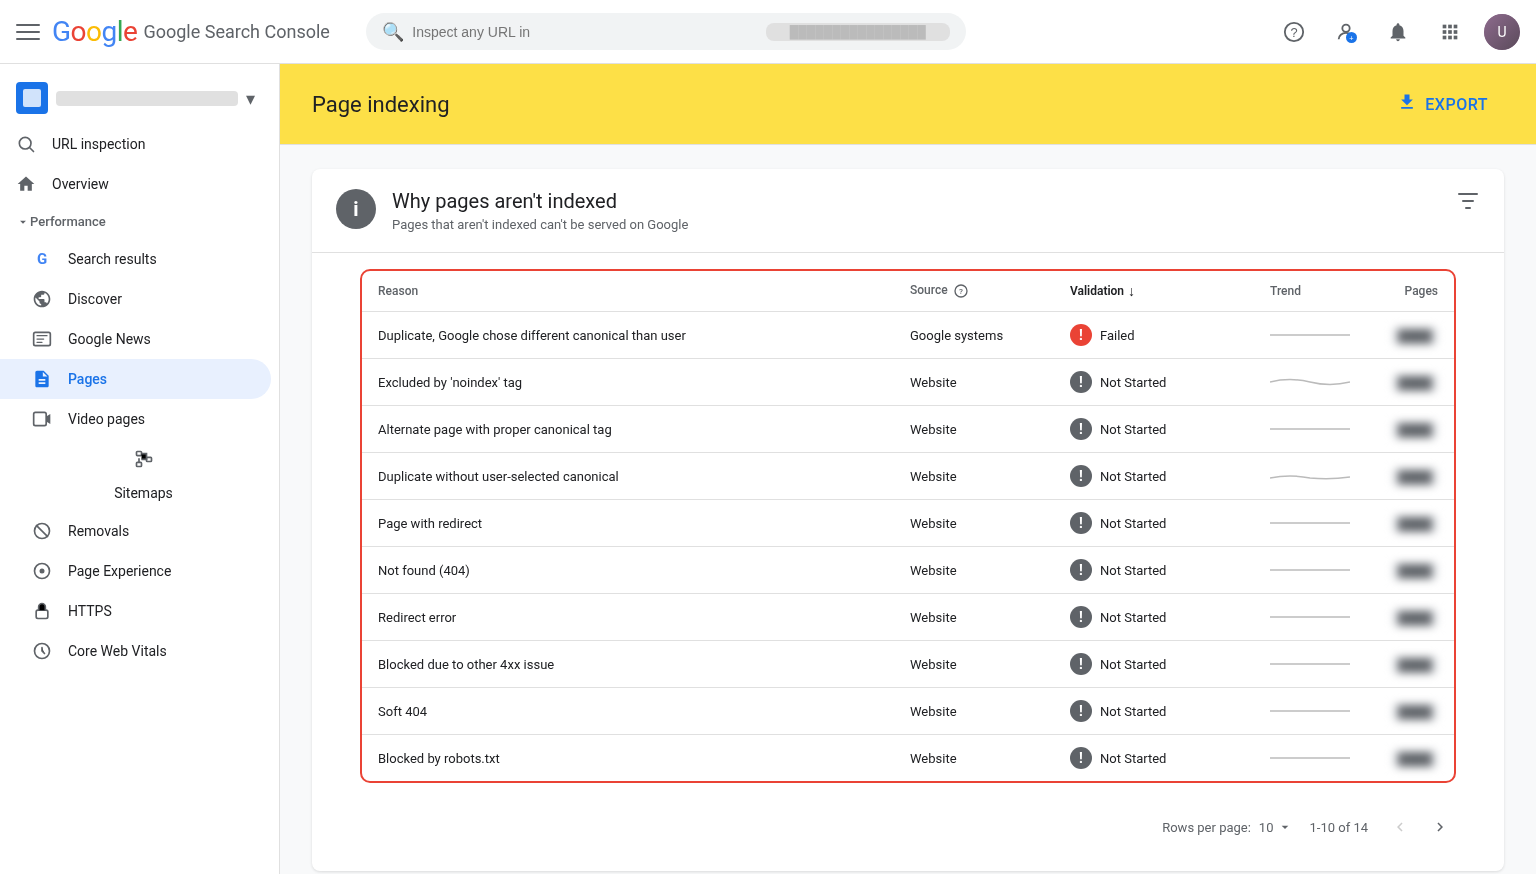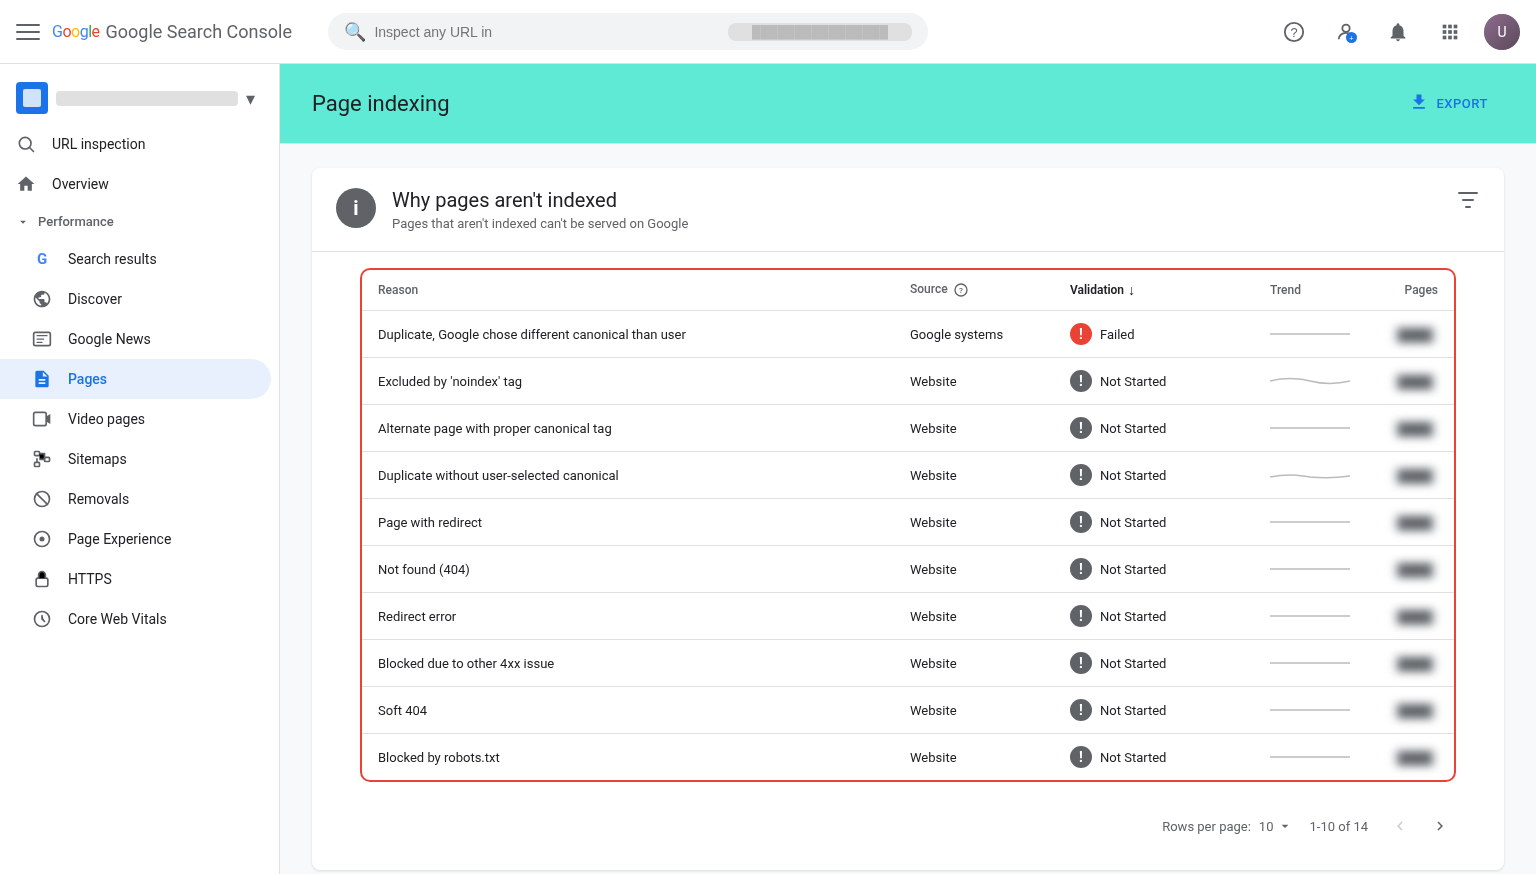--- a/index.html
+++ b/index.html
@@ -3,21 +3,21 @@
   <meta charset="utf-8">
   <style>
     * { box-sizing: border-box; margin: 0; padding: 0; }
     body { font-family: 'Google Sans', Roboto, Arial, sans-serif; font-size: 14px; color: #202124; background: #fff; display: flex; flex-direction: column; height: 874px; overflow: hidden; }
 
     
     .topbar { display: flex; align-items: center; height: 64px; padding: 0 16px; border-bottom: 1px solid #e0e0e0; gap: 12px; flex-shrink: 0; }
     .hamburger { cursor: pointer; display: flex; flex-direction: column; gap: 5px; width: 24px; }
     .hamburger span { display: block; width: 24px; height: 2px; background: #5f6368; border-radius: 1px; }
     .logo { display: flex; align-items: center; gap: 6px; text-decoration: none; }
-    .logo-google { font-size: 16px; font-weight: 400; letter-spacing: -0.5px; }
+    .logo-google { font-size: 28px; font-weight: 400; letter-spacing: -0.5px; }
     .logo-google .g-blue { color: #4285F4; }
     .logo-google .g-red { color: #EA4335; }
     .logo-google .g-yellow { color: #FBBC05; }
     .logo-google .g-green { color: #34A853; }
     .logo-sc { font-size: 18px; color: #5f6368; font-weight: 400; white-space: nowrap; }
     .search-bar { flex: 1; max-width: 600px; margin: 0 24px; background: #f1f3f4; border-radius: 24px; display: flex; align-items: center; padding: 8px 16px; gap: 8px; }
     .search-bar-icon { color: #5f6368; font-size: 18px; }
     .search-bar input { border: none; background: transparent; outline: none; width: 100%; font-size: 14px; color: #202124; }
     .topbar-right { margin-left: auto; display: flex; align-items: center; gap: 16px; }
     .topbar-icon { width: 36px; height: 36px; display: flex; align-items: center; justify-content: center; border-radius: 50%; cursor: pointer; color: #5f6368; font-size: 20px; }
@@ -31,27 +31,27 @@
     .sidebar-dropdown { display: flex; align-items: center; gap: 8px; padding: 10px 16px; cursor: pointer; border-radius: 0 24px 24px 0; margin-right: 8px; }
     .property-icon { width: 32px; height: 32px; background: #1a73e8; border-radius: 4px; display: flex; align-items: center; justify-content: center; }
     .property-icon-inner { width: 18px; height: 18px; background: white; opacity: 0.8; border-radius: 2px; }
     .property-name { font-size: 13px; color: #202124; flex: 1; overflow: hidden; text-overflow: ellipsis; white-space: nowrap; }
     .chevron-down { font-size: 18px; color: #5f6368; }
 
     .sidebar-item { display: flex; align-items: center; gap: 16px; padding: 10px 16px; cursor: pointer; border-radius: 0 24px 24px 0; margin-right: 8px; color: #202124; font-size: 14px; }
     .sidebar-item.active { background: #e8f0fe; color: #1a73e8; font-weight: 500; }
     .sidebar-item .icon { width: 20px; height: 20px; display: flex; align-items: center; justify-content: center; flex-shrink: 0; font-size: 18px; color: #5f6368; }
     .sidebar-item.active .icon { color: #1a73e8; }
-    .section-header { display: flex; align-items: center; gap: 8px; padding: 10px 16px; cursor: pointer; font-size: 13px; color: #5f6368; font-weight: 500; margin-right: 8px; }
+    .section-header { display: flex; align-items: center; gap: 0; padding: 10px 16px; cursor: pointer; font-size: 13px; color: #5f6368; font-weight: 500; margin-right: 8px; }
 
     
     .main { flex: 1; overflow-y: auto; background: #f8f9fa; }
-    .main-header { background: #5eead4; padding: 20px 32px; display: flex; align-items: center; justify-content: space-between; border-bottom: 1px solid #e0e0e0; }
+    .main-header { background: #fde047; padding: 20px 32px; display: flex; align-items: center; justify-content: space-between; border-bottom: 1px solid #e0e0e0; }
     .page-title { font-size: 22px; font-weight: 400; color: #202124; }
-    .export-btn { display: flex; align-items: center; gap: 8px; padding: 8px 16px; color: #1a73e8; font-size: 13px; font-weight: 500; cursor: pointer; letter-spacing: 0.5px; }
+    .export-btn { display: flex; align-items: center; gap: 8px; padding: 8px 16px; color: #1a73e8; font-size: 16px; font-weight: 500; cursor: pointer; letter-spacing: 0.5px; }
 
     
     .content { padding: 24px 32px; }
     .card { background: white; border-radius: 8px; box-shadow: 0 1px 3px rgba(0,0,0,0.12); overflow: hidden; }
     .card-header { display: flex; align-items: flex-start; padding: 20px 24px; gap: 16px; border-bottom: 1px solid #e0e0e0; }
     .info-icon { width: 40px; height: 40px; border-radius: 50%; background: #5f6368; display: flex; align-items: center; justify-content: center; flex-shrink: 0; color: white; font-size: 20px; font-weight: 700; }
     .card-title { font-size: 20px; font-weight: 400; color: #202124; margin-bottom: 4px; }
     .card-subtitle { font-size: 13px; color: #5f6368; }
     .filter-icon { margin-left: auto; color: #5f6368; font-size: 22px; cursor: pointer; display: flex; align-items: center; }
 
@@ -215,21 +215,21 @@
     </div>
     <div class="sidebar-item" style="padding-left:32px;">
       <span class="icon">
         <svg width="20" height="20" viewBox="0 0 24 24">
             <rect x="2" y="4" width="15" height="16" rx="2" stroke="#5f6368" stroke-width="2" fill="none"></rect>
             <path d="M17 9l5-3v12l-5-3V9z" fill="#5f6368"></path>
           </svg>
       </span>
       <span>Video pages</span>
     </div>
-    <div class="sidebar-item" style="padding-left:32px;">
+    <div class="sidebar-item" style="padding-left:32px;flex-direction:column;">
       <span class="icon">
         <svg width="20" height="20" viewBox="0 0 24 24">
             <rect x="3" y="3" width="6" height="5" rx="1" fill="none" stroke="#5f6368" stroke-width="2"></rect>
             <rect x="15" y="10" width="6" height="5" rx="1" fill="none" stroke="#5f6368" stroke-width="2"></rect>
             <rect x="3" y="16" width="6" height="5" rx="1" fill="none" stroke="#5f6368" stroke-width="2"></rect>
             <path d="M9 5.5h6V12.5H9M6 16v-5" stroke="#5f6368" stroke-width="2"></path>
           </svg>
       </span>
       <span>Sitemaps</span>
     </div>

